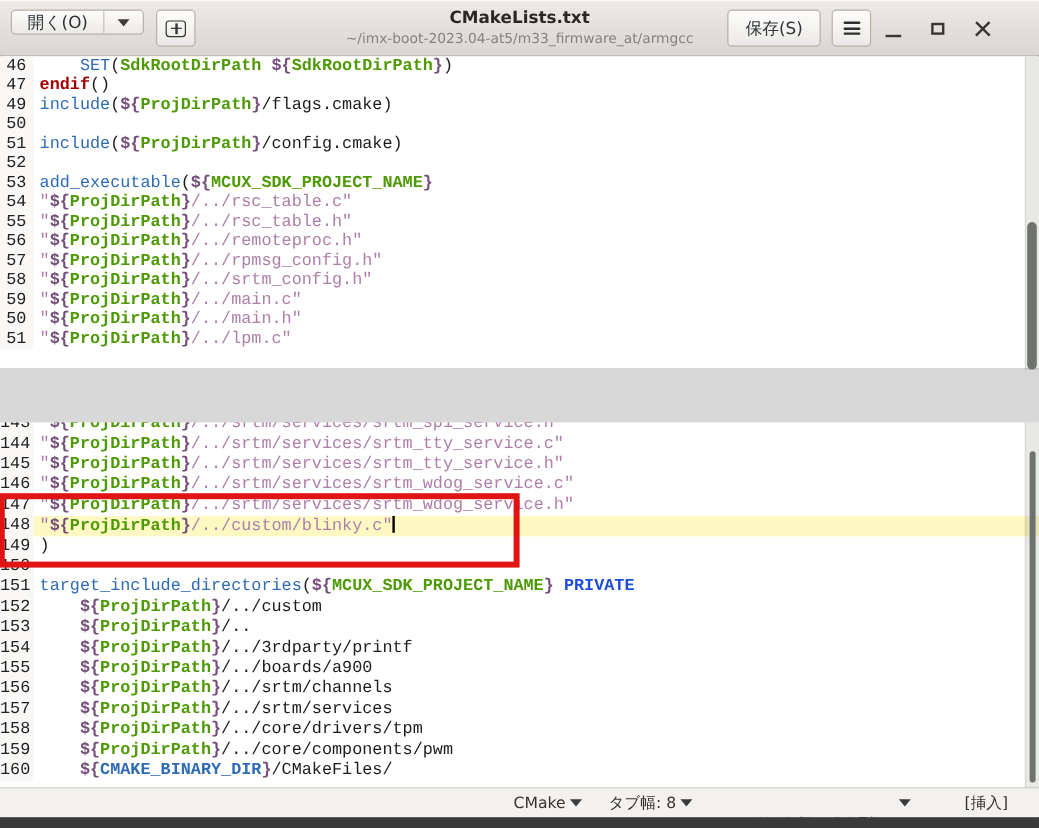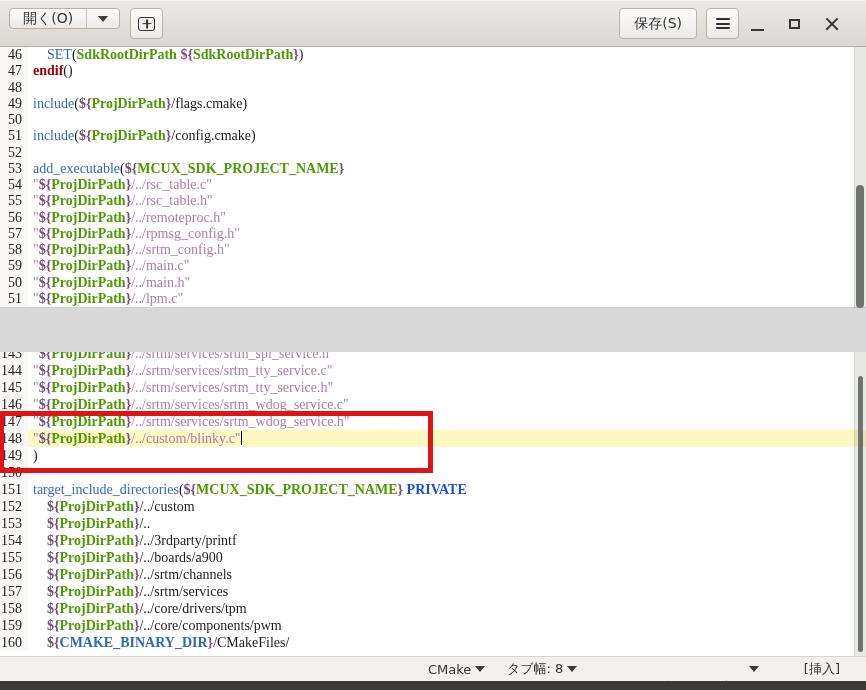--- a/index.html
+++ b/index.html
@@ -26,39 +26,39 @@
                 border-top:6px solid #403c37; }
   .newtab-btn { width:33px; }
   .tabnew-icon { position:relative; width:17px; height:14px; border:1.7px solid #353535; border-radius:3px; }
   .tabnew-icon::before { content:""; position:absolute; left:50%; top:50%; width:9px; height:1.8px;
                          background:#353535; transform:translate(-50%,-50%); }
   .tabnew-icon::after  { content:""; position:absolute; left:50%; top:50%; width:1.8px; height:9px;
                          background:#353535; transform:translate(-50%,-50%); }
   .tb-center { position:absolute; left:50%; top:5px; transform:translateX(-50%); text-align:center; width:420px; }
   .tb-title { font-size:14px; font-weight:bold; color:#2b2824; line-height:20px; }
   .tb-subtitle { font-size:11.5px; color:#87817b; line-height:15px; }
-  .tb-right { position:absolute; right:16px; top:8px; display:flex; align-items:flex-end; }
+  .tb-right { position:absolute; right:29px; top:8px; display:flex; align-items:flex-end; }
   .save-btn { padding:0 14px; }
   .menu-btn { width:33px; margin-left:9px; }
   .hamburger { width:14px; height:11px; display:flex; flex-direction:column; justify-content:space-between; }
   .hamburger span { display:block; height:2px; background:#2f2f2f; border-radius:1px; }
   .winctl { width:37px; height:31px; display:flex; align-items:center; justify-content:center; }
   .ic-min { width:13px; height:2px; background:#3a3733; margin-top:12px; }
   .ic-max { width:11px; height:10px; border:2px solid #3a3733; }
   .ic-close { position:relative; width:14px; height:14px; }
   .ic-close::before,.ic-close::after { content:""; position:absolute; left:-1px; top:6px; width:16px; height:2.2px;
                                        background:#3a3733; }
   .ic-close::before { transform:rotate(45deg); } .ic-close::after { transform:rotate(-45deg); }
 
   
   .editor { position:absolute; top:47px; left:0; width:866px; height:609px; background:#ffffff; }
   .pane { position:absolute; left:0; width:866px; overflow:hidden; }
   #pane-top { top:0; height:261px; }
   #pane-bottom { top:298px; height:306px; }
-  .code-line { display:flex; width:866px; font-family:Liberation Serif, serif;
+  .code-line { display:flex; width:866px; font-family:Liberation Mono, monospace;
                font-size:14px; }
   #pane-top .code-line { height:16.25px; line-height:16.25px; }
   #pane-bottom .code-line { height:17px; line-height:17px; }
   .code-line.current { background:#fef9c3; }
   .ln { flex:none; width:28px; text-align:right; padding-right:6px; background:#f9f8f7; color:#222222; }
   .code { white-space:pre; margin-left:5px; color:var(--default); }
   .tk-k { color:var(--keyword); }
   .tk-e { color:var(--control); font-weight:bold; }
   .tk-v { color:var(--variable); font-weight:bold; }
   .tk-p { color:var(--punct); font-weight:bold; }
@@ -105,20 +105,24 @@
         <div class="divider"></div>
         <div class="part arrow">
           <span class="caret-down"></span>
         </div>
       </div>
       <div class="btn newtab-btn">
         <span class="tabnew-icon"></span>
       </div>
     </div>
 
+    <div class="tb-center">
+      <div class="tb-title">CMakeLists.txt</div>
+      <div class="tb-subtitle">~/imx-boot-2023.04-at5/m33_firmware_at/armgcc</div>
+    </div>
 
     <div class="tb-right">
       <div class="btn save-btn">保存(S)</div>
       <div class="btn menu-btn">
         <span class="hamburger">
             <span></span>
             <span></span>
             <span></span>
           </span>
       </div>
@@ -138,24 +142,20 @@
     <div class="pane" id="pane-top">
         <div class="code-line">
           <span class="ln">46</span>
           <span class="code"><span class="tk-d">    </span><span class="tk-k">SET</span><span class="tk-d">(</span><span class="tk-v">SdkRootDirPath</span><span class="tk-d"> </span><span class="tk-p">${</span><span class="tk-v">SdkRootDirPath</span><span class="tk-p">}</span><span class="tk-d">)</span></span>
         </div>
         <div class="code-line">
           <span class="ln">47</span>
           <span class="code"><span class="tk-e">endif</span><span class="tk-d">()</span></span>
         </div>
         <div class="code-line">
-          <span class="ln">48</span>
-          <span class="code"></span>
-        </div>
-        <div class="code-line">
           <span class="ln">49</span>
           <span class="code"><span class="tk-k">include</span><span class="tk-d">(</span><span class="tk-p">${</span><span class="tk-v">ProjDirPath</span><span class="tk-p">}</span><span class="tk-d">/flags.cmake)</span></span>
         </div>
         <div class="code-line">
           <span class="ln">50</span>
           <span class="code"></span>
         </div>
         <div class="code-line">
           <span class="ln">51</span>
           <span class="code"><span class="tk-k">include</span><span class="tk-d">(</span><span class="tk-p">${</span><span class="tk-v">ProjDirPath</span><span class="tk-p">}</span><span class="tk-d">/config.cmake)</span></span>

